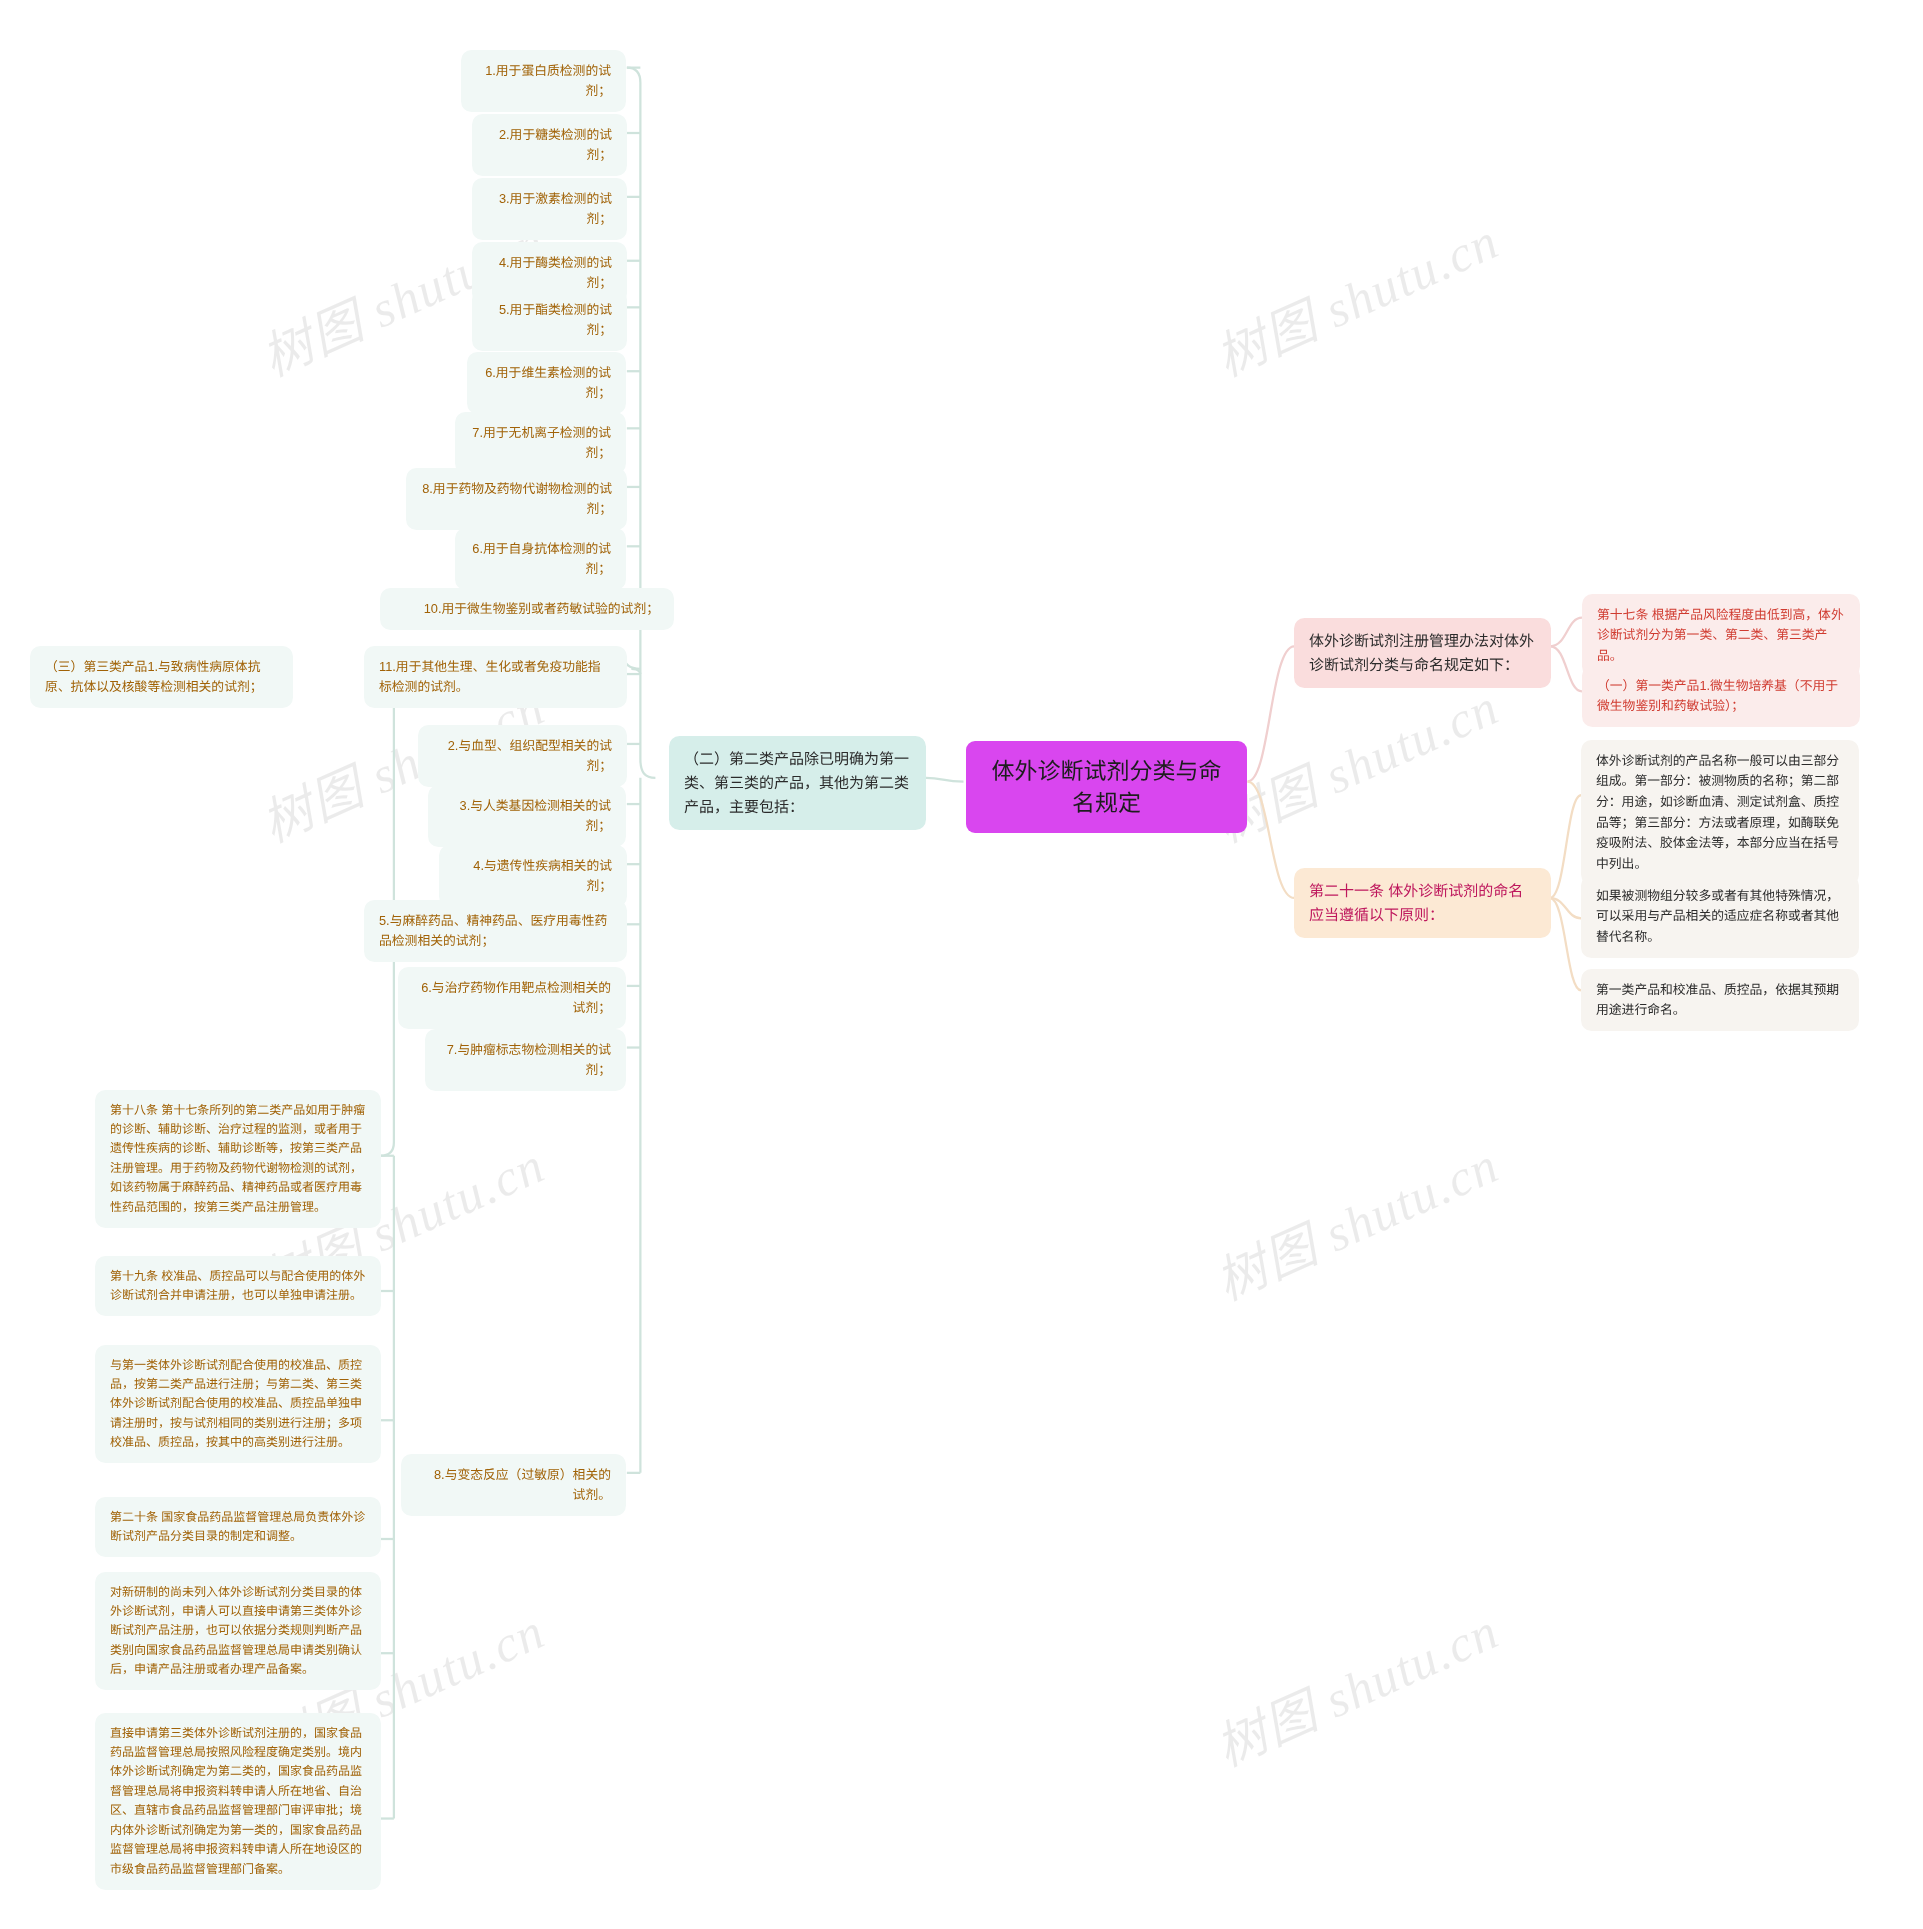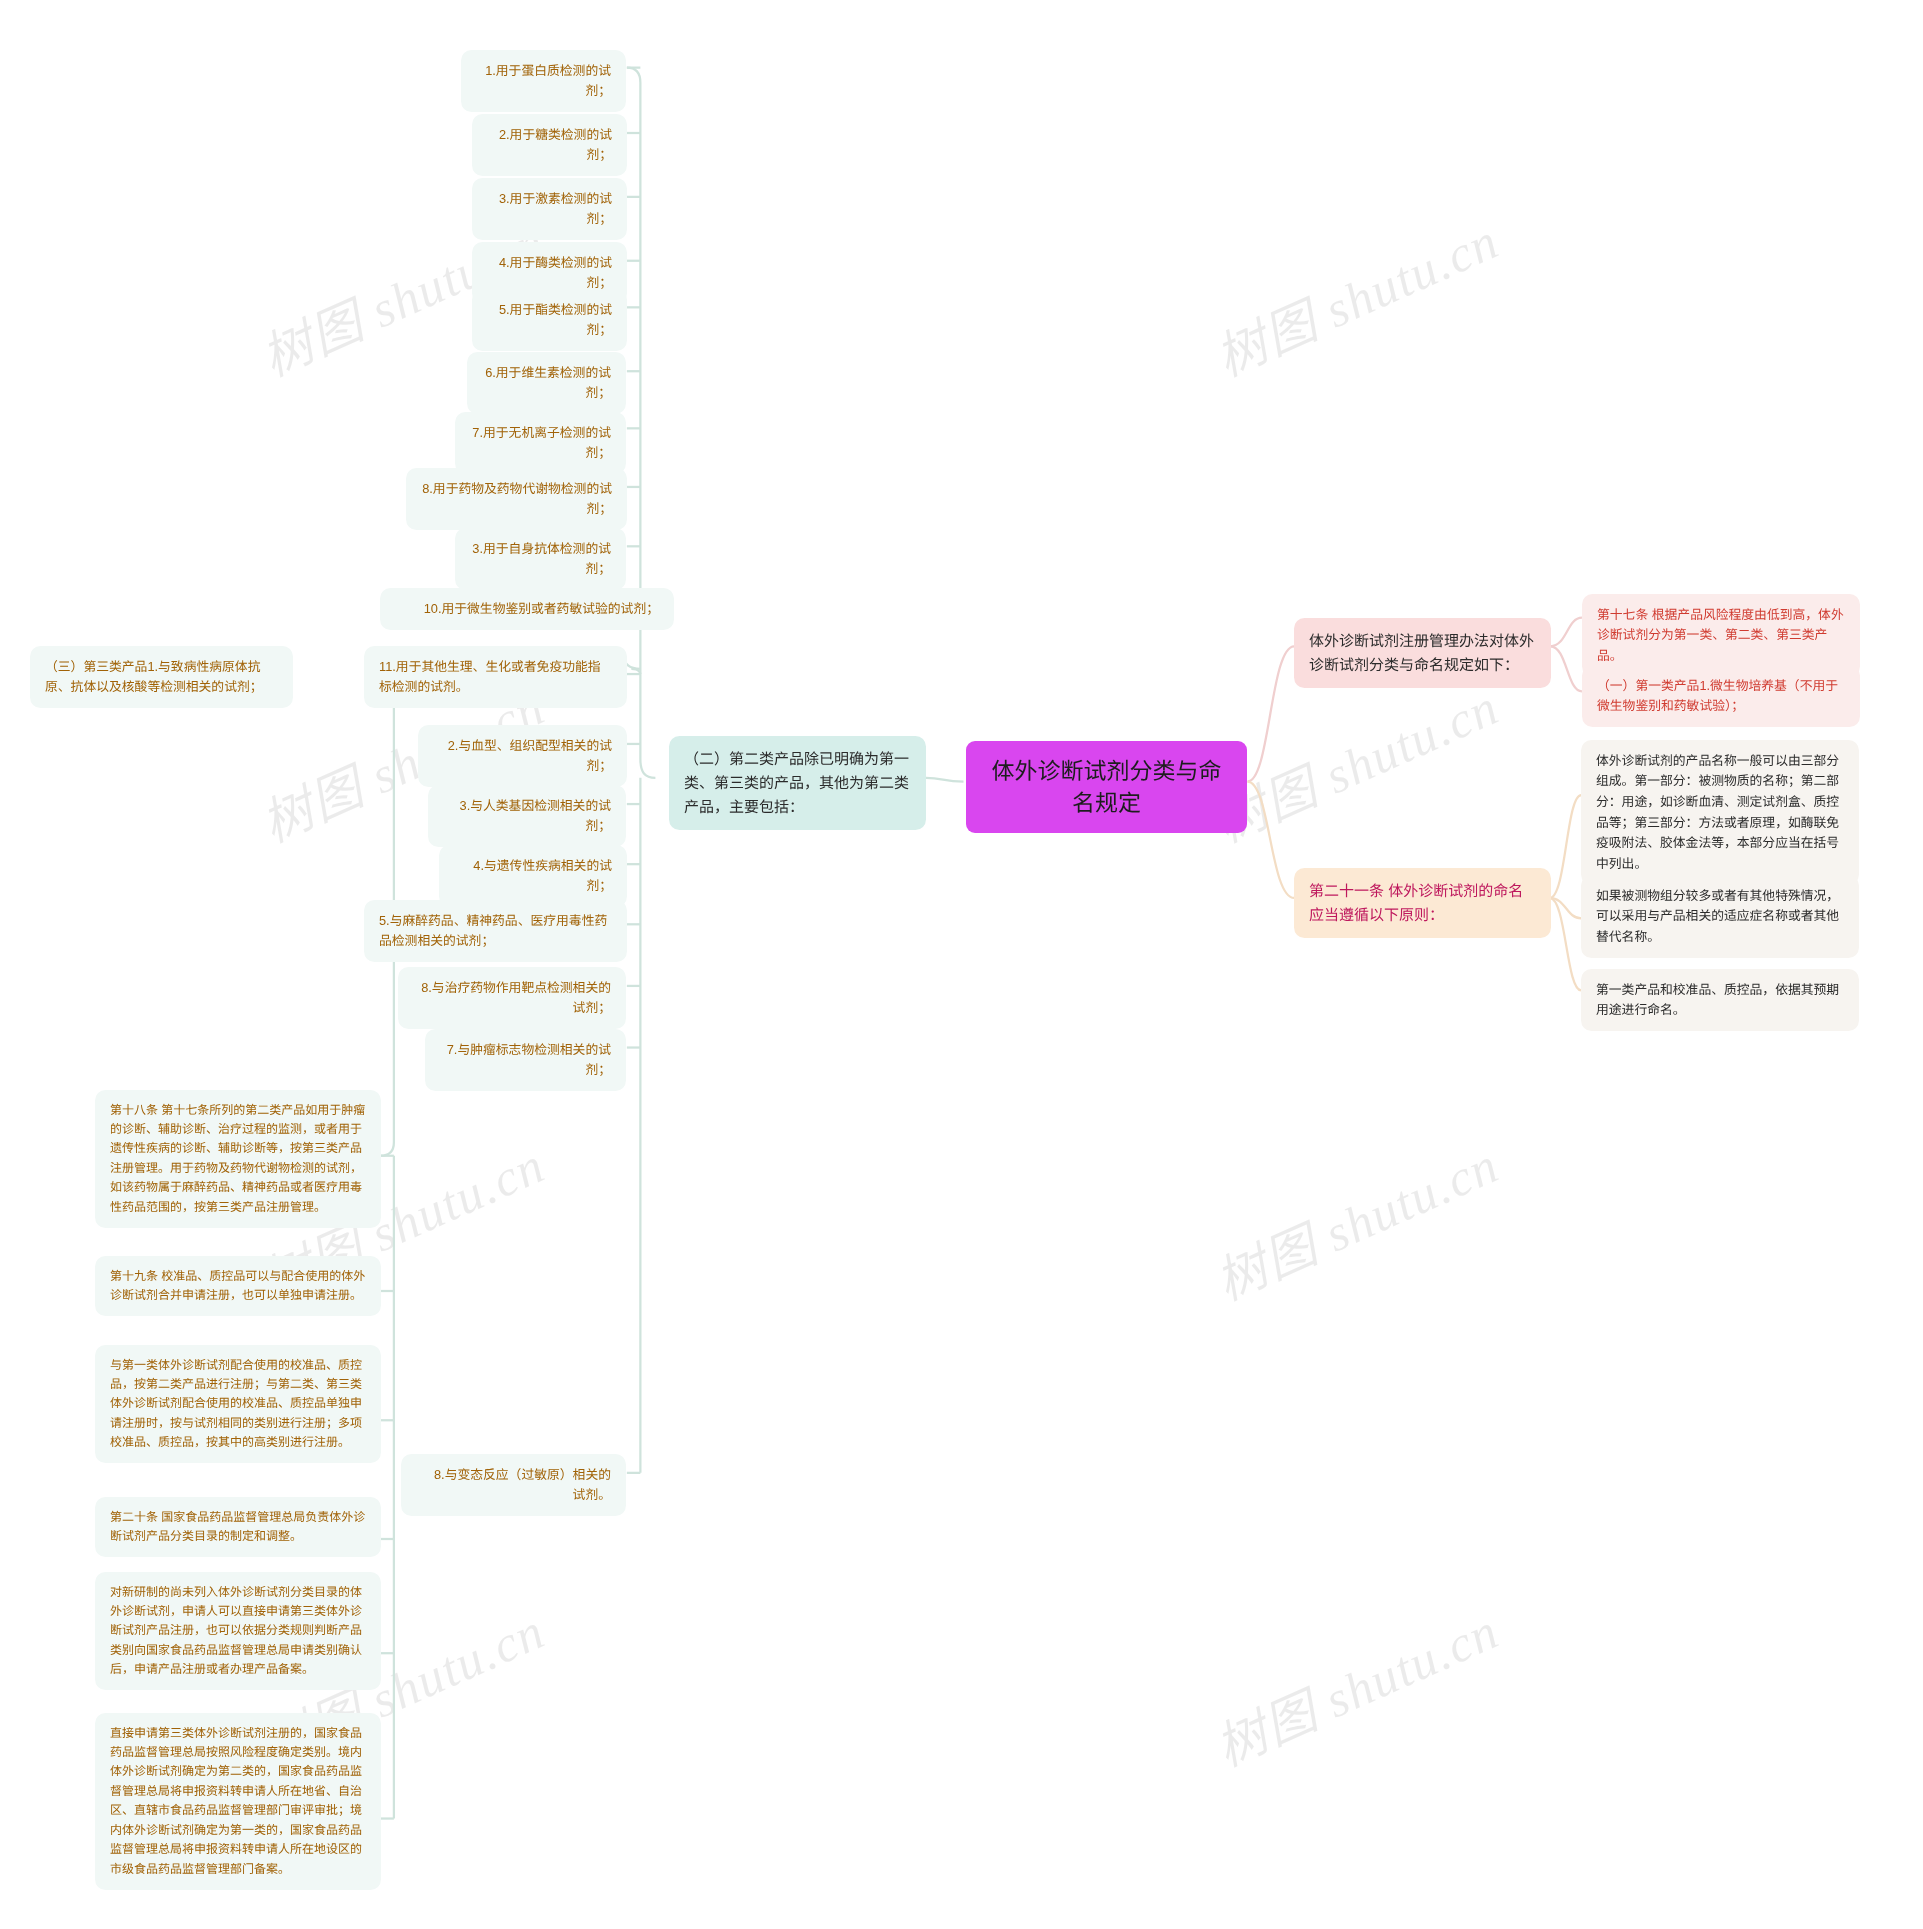--- a/index.html
+++ b/index.html
@@ -185,37 +185,37 @@
   <div class="node n-mint" style="left:472px; top:242px; width:155px; text-align:right;">4.用于酶类检测的试剂；</div>
 
   <div class="node n-mint" style="left:472px; top:289px; width:155px; text-align:right;">5.用于酯类检测的试剂；</div>
 
   <div class="node n-mint" style="left:467px; top:352px; width:159px; text-align:right;">6.用于维生素检测的试剂；</div>
 
   <div class="node n-mint" style="left:455px; top:412px; width:171px; text-align:right;">7.用于无机离子检测的试剂；</div>
 
   <div class="node n-mint" style="left:406px; top:468px; width:221px; text-align:right;">8.用于药物及药物代谢物检测的试剂；</div>
 
-  <div class="node n-mint" style="left:455px; top:528px; width:171px; text-align:right;">3.用于自身抗体检测的试剂；</div>
+  <div class="node n-mint" style="left:455px; top:528px; width:171px; text-align:right;">6.用于自身抗体检测的试剂；</div>
 
   <div class="node n-mint" style="left:380px; top:588px; width:294px; text-align:right;">10.用于微生物鉴别或者药敏试验的试剂；</div>
 
   <div class="node n-mint" style="left:364px; top:646px; width:263px; text-align:left;">11.用于其他生理、生化或者免疫功能指标检测的试剂。</div>
 
   <div class="node n-mint" style="left:30px; top:646px; width:263px; text-align:left;">（三）第三类产品1.与致病性病原体抗原、抗体以及核酸等检测相关的试剂；</div>
 
   <div class="node n-mint" style="left:418px; top:725px; width:209px; text-align:right;">2.与血型、组织配型相关的试剂；</div>
 
   <div class="node n-mint" style="left:428px; top:785px; width:198px; text-align:right;">3.与人类基因检测相关的试剂；</div>
 
   <div class="node n-mint" style="left:439px; top:845px; width:188px; text-align:right;">4.与遗传性疾病相关的试剂；</div>
 
   <div class="node n-mint" style="left:364px; top:900px; width:263px; text-align:left;">5.与麻醉药品、精神药品、医疗用毒性药品检测相关的试剂；</div>
 
-  <div class="node n-mint" style="left:398px; top:967px; width:228px; text-align:right;">8.与治疗药物作用靶点检测相关的试剂；</div>
+  <div class="node n-mint" style="left:398px; top:967px; width:228px; text-align:right;">6.与治疗药物作用靶点检测相关的试剂；</div>
 
   <div class="node n-mint" style="left:425px; top:1029px; width:201px; text-align:right;">7.与肿瘤标志物检测相关的试剂；</div>
 
   <div class="node n-mint" style="left:401px; top:1454px; width:225px; text-align:right;padding-left:29px;">8.与变态反应（过敏原）相关的试剂。</div>
 
   <div class="node n-mint sm" style="left:95px; top:1090px; width:286px; text-align:left;">第十八条 第十七条所列的第二类产品如用于肿瘤的诊断、辅助诊断、治疗过程的监测，或者用于遗传性疾病的诊断、辅助诊断等，按第三类产品注册管理。用于药物及药物代谢物检测的试剂，如该药物属于麻醉药品、精神药品或者医疗用毒性药品范围的，按第三类产品注册管理。</div>
 
   <div class="node n-mint sm" style="left:95px; top:1256px; width:286px; text-align:left;">第十九条 校准品、质控品可以与配合使用的体外诊断试剂合并申请注册，也可以单独申请注册。</div>
 
   <div class="node n-mint sm" style="left:95px; top:1345px; width:286px; text-align:left;">与第一类体外诊断试剂配合使用的校准品、质控品，按第二类产品进行注册；与第二类、第三类体外诊断试剂配合使用的校准品、质控品单独申请注册时，按与试剂相同的类别进行注册；多项校准品、质控品，按其中的高类别进行注册。</div>

